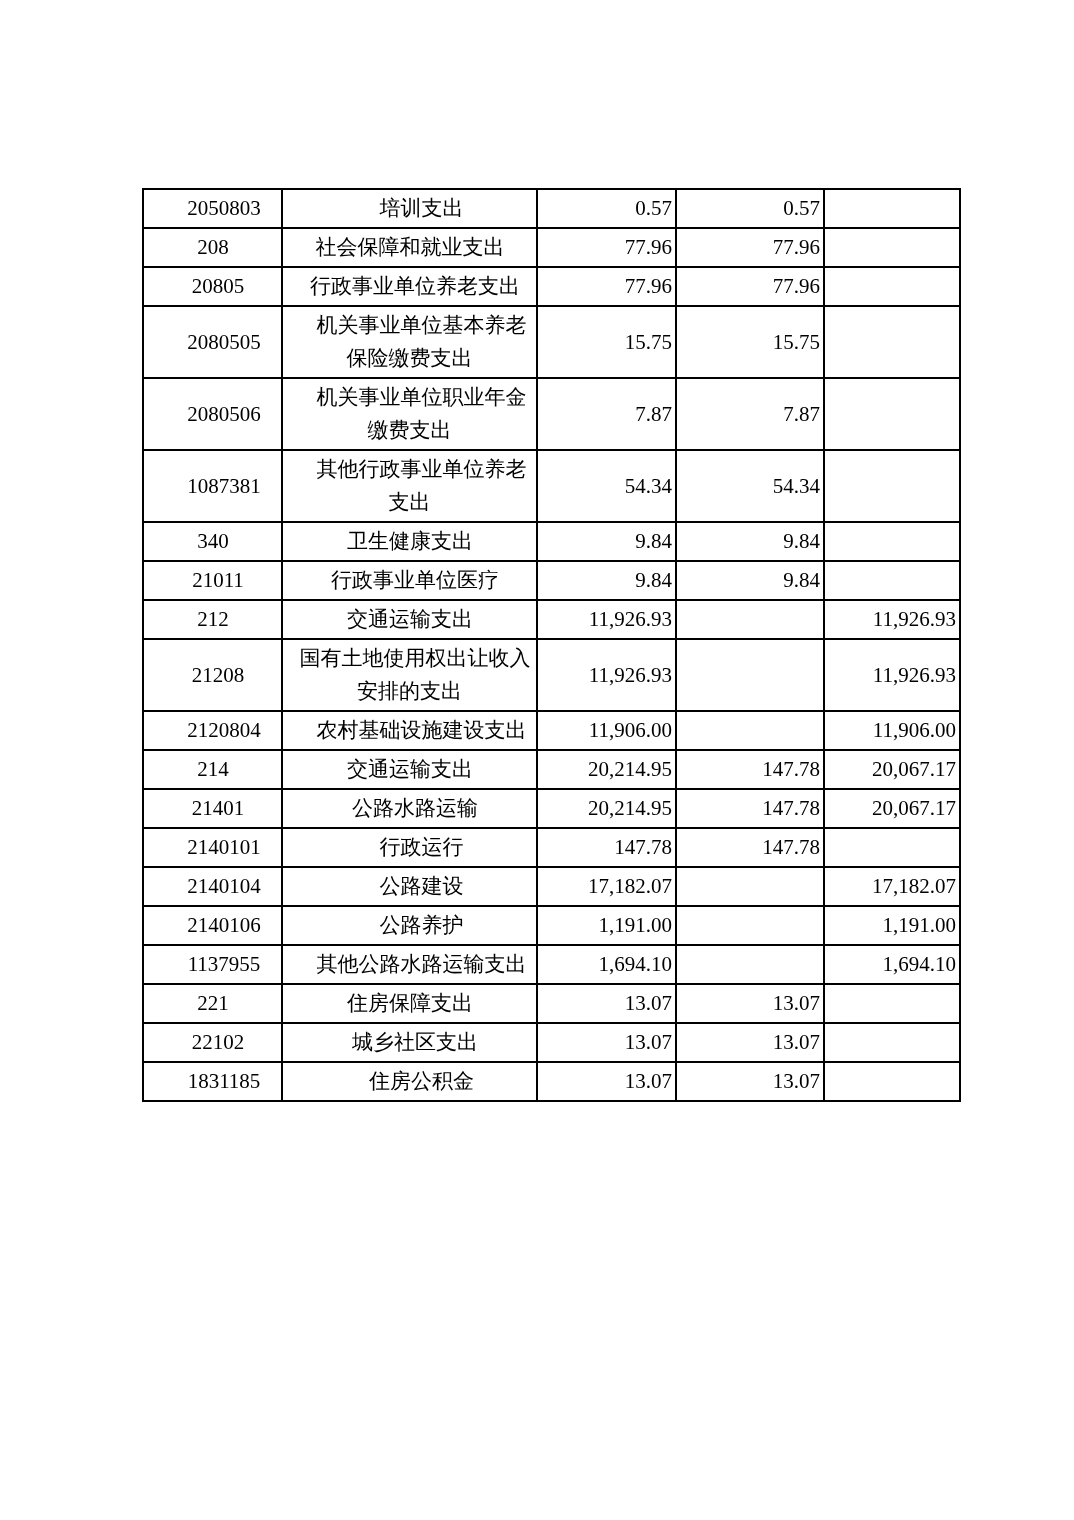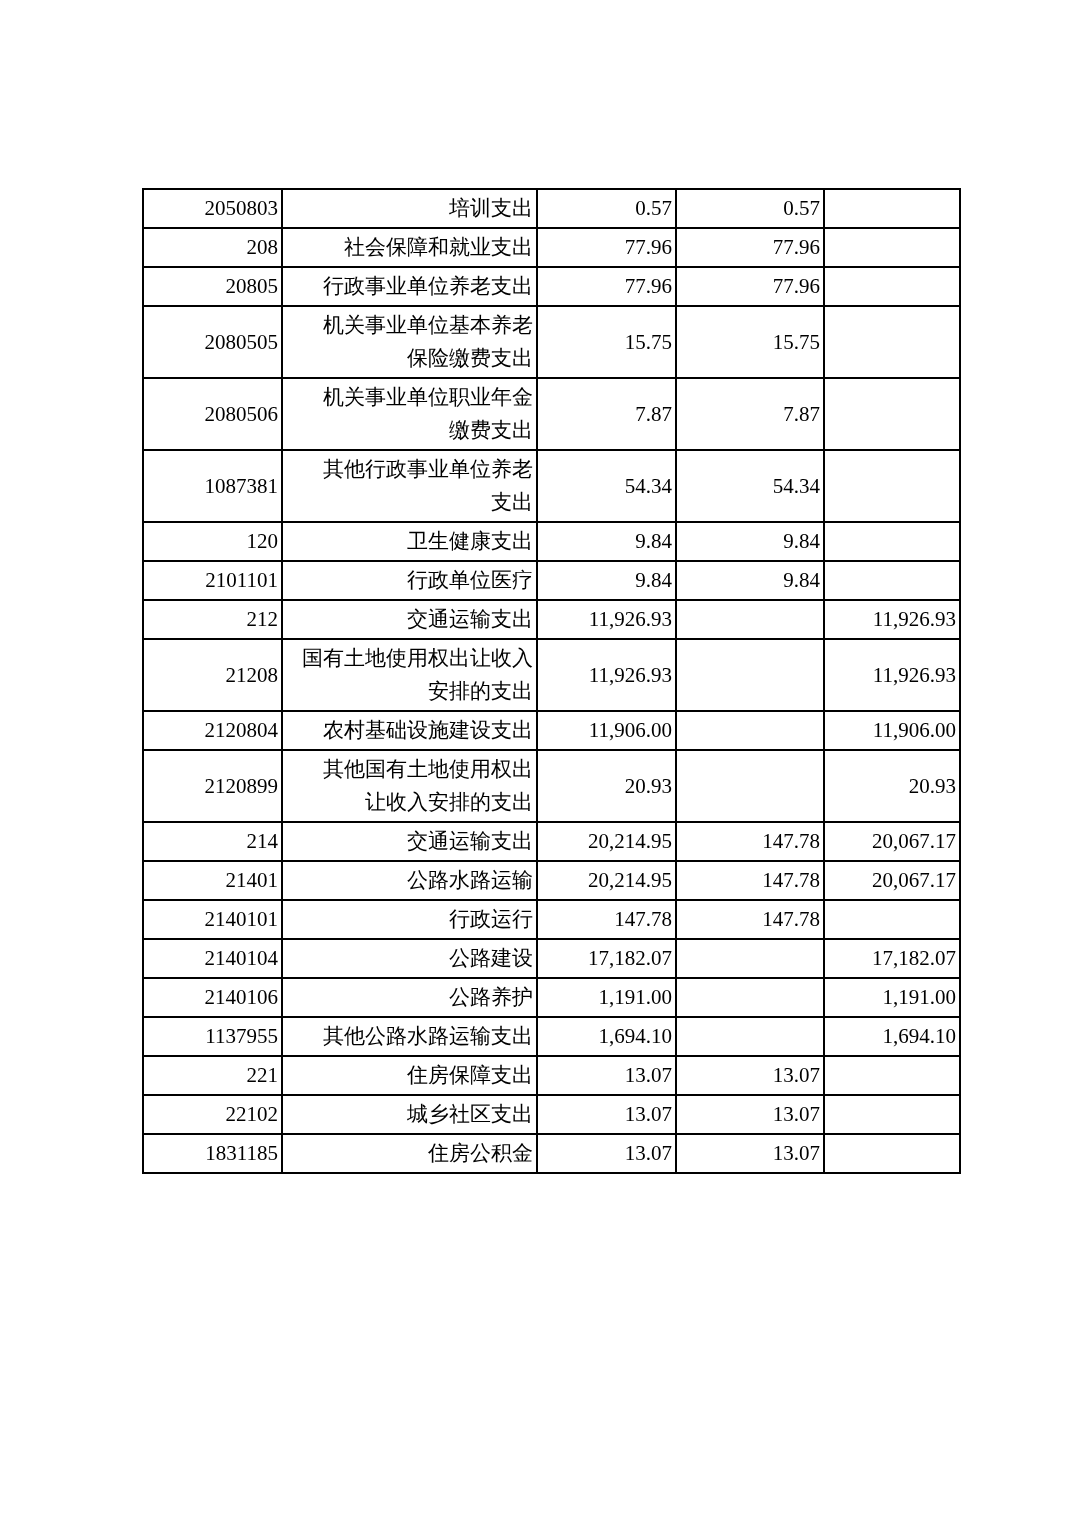--- a/index.html
+++ b/index.html
@@ -21,21 +21,21 @@
   table.budget-table td{
     border:2px solid #000;
     font-size:21px;
     line-height:33px;
     vertical-align:middle;
     padding:2px 3px;
     overflow:hidden;
   }
   tr.row{height:39px;}
   tr.row.tall{height:71px;}
-  td.code-cell,td.name-cell{text-align:right;}
+  td.code-cell,td.name-cell{text-align:center;}
   td.num-cell{text-align:right;padding-right:6px;}
   
   tr.level-1 td.code-cell{text-indent:1px;}
   tr.level-2 td.code-cell{text-indent:11px;}
   tr.level-3 td.code-cell{text-indent:23px;}
   tr.level-1 td.name-cell{text-indent:1px;}
   tr.level-2 td.name-cell{text-indent:11px;}
   tr.level-3 td.name-cell{text-indent:24px;}
 </style>
 </head>
@@ -94,35 +94,35 @@
 
         <tr class="row level-3 tall">
           <td class="code-cell">1087381</td>
           <td class="name-cell">其他行政事业单位养老支出</td>
           <td class="num-cell">54.34</td>
           <td class="num-cell">54.34</td>
           <td class="num-cell"></td>
         </tr>
 
         <tr class="row level-1">
-          <td class="code-cell">120</td>
+          <td class="code-cell">340</td>
           <td class="name-cell">卫生健康支出</td>
           <td class="num-cell">9.84</td>
           <td class="num-cell">9.84</td>
           <td class="num-cell"></td>
         </tr>
 
-
-        <tr class="row level-3">
-          <td class="code-cell">2101101</td>
-          <td class="name-cell">行政单位医疗</td>
-          <td class="num-cell">9.84</td>
-          <td class="num-cell">9.84</td>
-          <td class="num-cell"></td>
-        </tr>
+        <tr class="row level-2">
+          <td class="code-cell">21011</td>
+          <td class="name-cell">行政事业单位医疗</td>
+          <td class="num-cell">9.84</td>
+          <td class="num-cell">9.84</td>
+          <td class="num-cell"></td>
+        </tr>
+
 
         <tr class="row level-1">
           <td class="code-cell">212</td>
           <td class="name-cell">交通运输支出</td>
           <td class="num-cell">11,926.93</td>
           <td class="num-cell"></td>
           <td class="num-cell">11,926.93</td>
         </tr>
 
         <tr class="row level-2 tall">
@@ -134,27 +134,20 @@
         </tr>
 
         <tr class="row level-3">
           <td class="code-cell">2120804</td>
           <td class="name-cell">农村基础设施建设支出</td>
           <td class="num-cell">11,906.00</td>
           <td class="num-cell"></td>
           <td class="num-cell">11,906.00</td>
         </tr>
 
-        <tr class="row level-3 tall">
-          <td class="code-cell">2120899</td>
-          <td class="name-cell">其他国有土地使用权出让收入安排的支出</td>
-          <td class="num-cell">20.93</td>
-          <td class="num-cell"></td>
-          <td class="num-cell">20.93</td>
-        </tr>
 
         <tr class="row level-1">
           <td class="code-cell">214</td>
           <td class="name-cell">交通运输支出</td>
           <td class="num-cell">20,214.95</td>
           <td class="num-cell">147.78</td>
           <td class="num-cell">20,067.17</td>
         </tr>
 
         <tr class="row level-2">

